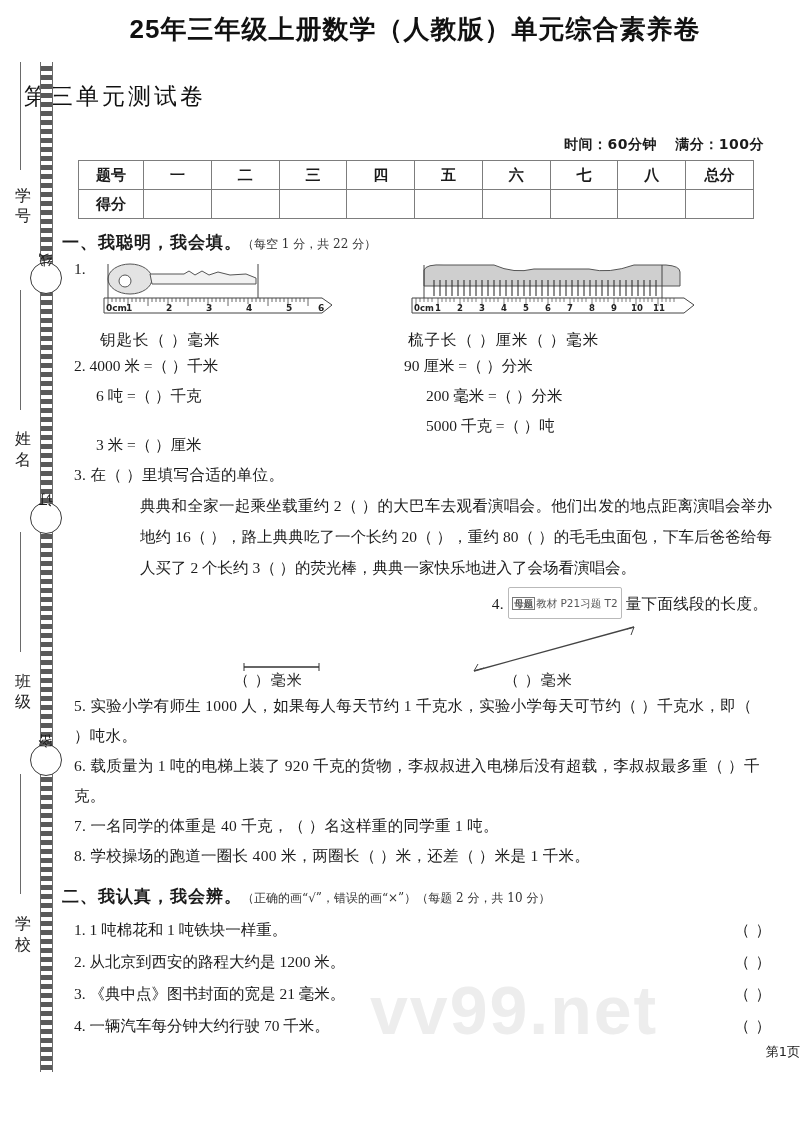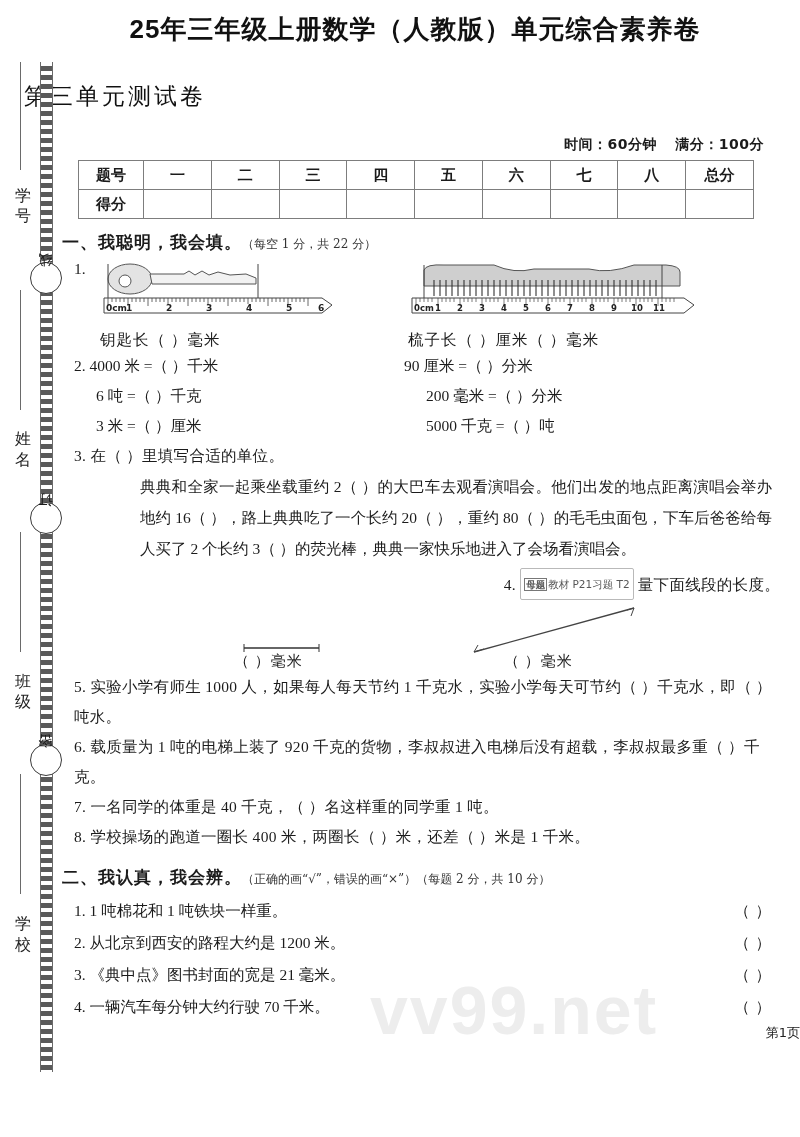--- a/index.html
+++ b/index.html
@@ -82,21 +82,21 @@
     font-family:"DejaVu Serif","Liberation Serif",serif;
   }
   .sec-head .note{
     font-size:12px;font-weight:normal;letter-spacing:0;
     color:#333;
   }
   .q{
     font-size:15.5px;
     line-height:30px;
     margin-left:74px;
-    margin-right:20px;
+    margin-right:32px;
     letter-spacing:0.3px;
   }
   .q .num{display:inline-block;}
   .conv-row{display:flex;margin-left:74px;}
   .conv-row .cell-a{width:330px;}
   .conv-row .cell-b{flex:1;}
   .para{
     font-size:15.5px;line-height:31px;
     margin-left:96px;margin-right:28px;
     text-align:justify;
@@ -480,21 +480,21 @@
           <span>2.</span>
           <span>4000 米 =（          ）千米</span>
         </div>
         <div class="cell-b" style="font-size:15.5px;line-height:30px;">90 厘米 =（          ）分米</div>
       </div>
       <div class="conv-row">
         <div class="cell-a" style="font-size:15.5px;line-height:30px;padding-left:22px;">6 吨 =（          ）千克</div>
         <div class="cell-b" style="font-size:15.5px;line-height:30px;">200 毫米 =（          ）分米</div>
       </div>
       <div class="conv-row">
-        <div class="cell-a" style="font-size:15.5px;line-height:30px;padding-left:22px;">3 米 =（          ）厘米</div>
+        <div class="cell-a" style="font-size:15.5px;line-height:30px;padding-left:22px;margin-top:19px;">3 米 =（          ）厘米</div>
         <div class="cell-b" style="font-size:15.5px;line-height:30px;">5000 千克 =（          ）吨</div>
       </div>
     </div>
 
     <div class="q">
       <span class="num">3.</span>
       <span>在（          ）里填写合适的单位。</span>
     </div>
     <div class="para">
       <span class="first">典典和全家一起乘坐载重约 2（          ）的大巴车去观看演唱会。他们出发的地点距离演唱会举办地约 16（          ），路上典典吃了一个长约 20（          ），重约 80（          ）的毛毛虫面包，下车后爸爸给每人买了 2 个长约 3（          ）的荧光棒，典典一家快乐地进入了会场看演唱会。</span>

